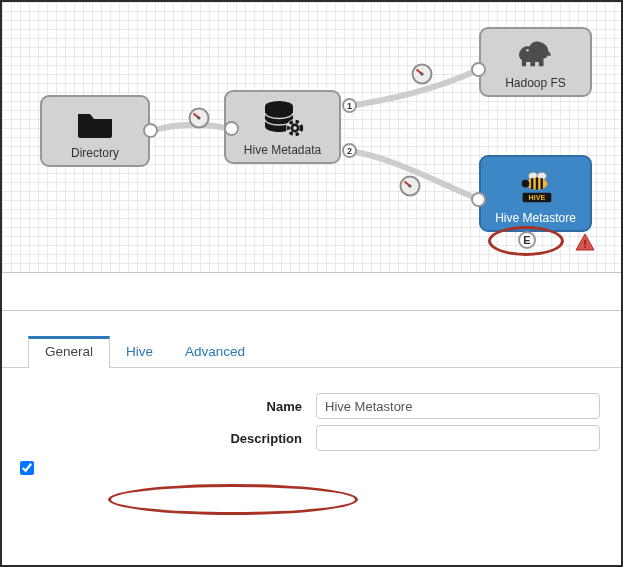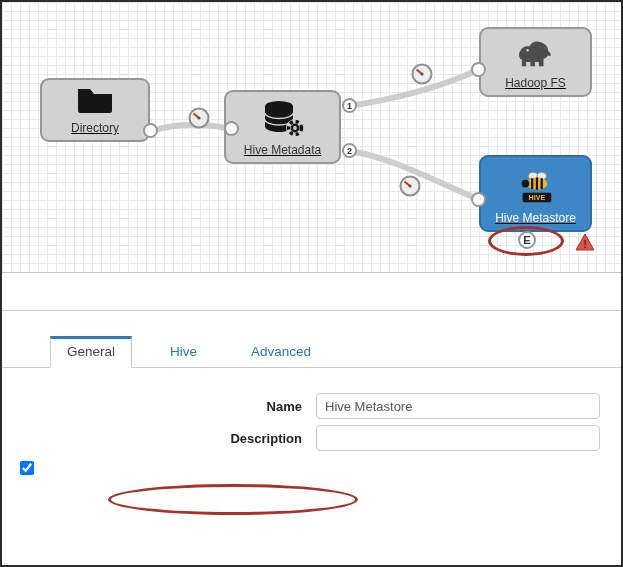--- a/index.html
+++ b/index.html
@@ -28,21 +28,20 @@
 
   .stage {
     position: absolute; z-index: 2;
     background: #d2d2d2;
     border: 2px solid #979797;
     border-radius: 9px;
     display: flex; flex-direction: column;
     align-items: center; justify-content: flex-end;
     padding-bottom: 5px; gap: 2px;
     cursor: pointer;
-    text-decoration: underline;
   }
   .stage .stage-label { font-size: 12px; color: #333; white-space: nowrap; }
   .stage.selected { background: #3d87c6; border-color: #2e6da4; }
   .stage.selected .stage-label { color: #fff; }
 
   .port {
     position: absolute; z-index: 3;
     width: 15px; height: 15px;
     background: #fff; border: 2px solid #979797; border-radius: 50%;
     display: flex; align-items: center; justify-content: center;
@@ -68,21 +67,21 @@
 
   
   .config-panel { background: #fff; }
   .tabbar {
     display: flex; align-items: flex-end;
     height: 31px; margin-top: 26px; padding-left: 26px;
     border-bottom: 1px solid #cccccc;
   }
   .tab {
     padding: 10px 16px 8px 16px;
-    font-size: 13.5px; color: #2a77b5; cursor: pointer; margin-left: 22px;
+    font-size: 13.5px; color: #2a77b5; cursor: pointer;
   }
   .tab.active {
     background: #fff; color: #444;
     border-left: 1px solid #ccc; border-right: 1px solid #ccc;
     border-top: 3px solid #2e79b9;
     border-bottom: 1px solid #fff;
     margin-bottom: -1px; padding-top: 5px;
   }
 
   .config-form { position: relative; padding-top: 22px; }
@@ -136,21 +135,21 @@
         </svg>
     </div>
     <div class="gauge" style="left:397px; top:173px;">
       <svg width="22" height="22">
           <circle cx="11" cy="11" r="9.5" fill="#ededed" stroke="#8f8f8f" stroke-width="2"></circle>
           <line x1="11" y1="11" x2="5.5" y2="6.5" stroke="#c0392b" stroke-width="2"></line>
           <circle cx="11" cy="11" r="1.6" fill="#555"></circle>
         </svg>
     </div>
 
-    <div class="stage" style="left:38px; top:76px; width:110px; height:64px;">
+    <div class="stage" style="left:38px; top:93px; width:110px; height:72px;">
       <span>
         <svg width="40" height="32" viewBox="0 0 40 32">
             <path d="M3,6 h12 l4,5 h18 v17 a2 2 0 0 1 -2 2 h-30 a2 2 0 0 1 -2 -2 z" fill="#161616"></path>
           </svg>
       </span>
       <span class="stage-label">Directory</span>
     </div>
     <div class="port" style="left:141px; top:121px;"></div>
 
     <div class="stage" style="left:222px; top:88px; width:117px; height:74px;">

